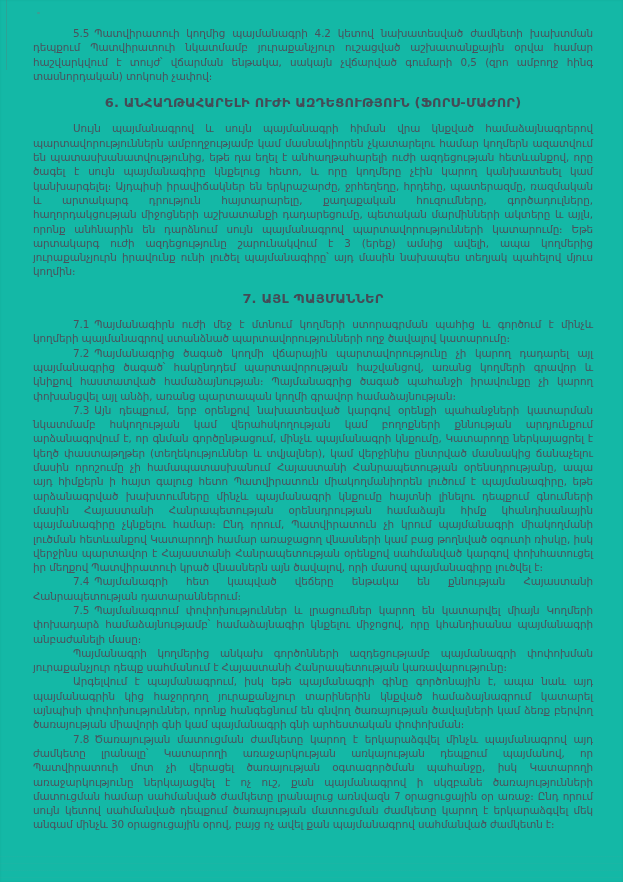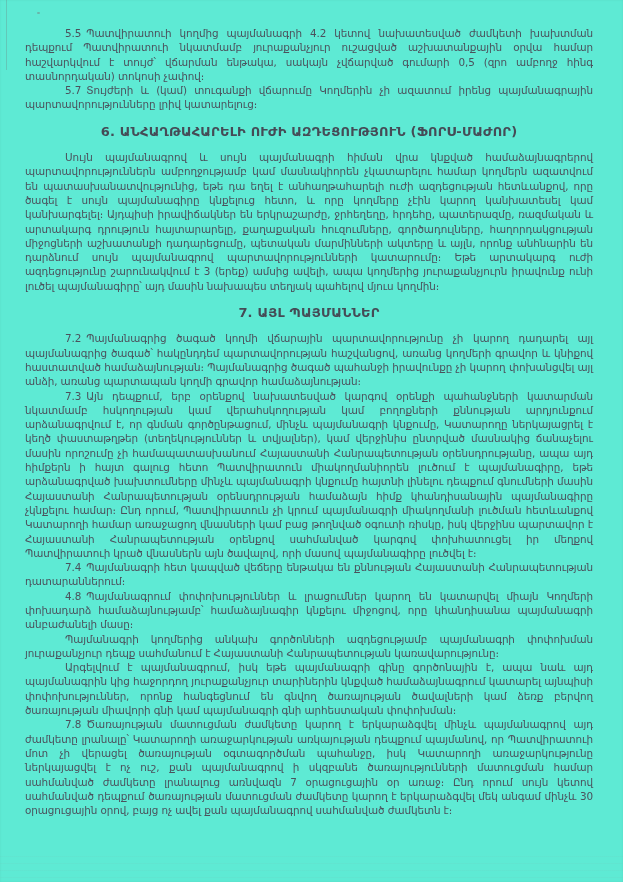--- a/index.html
+++ b/index.html
@@ -1,22 +1,22 @@
 <!DOCTYPE html>
 <html><head>
 <meta charset="utf-8">
 <style>
   html,body{margin:0;padding:0;background:#e7e7e5;}
   .page{
     position:relative;
     width:623px;height:882px;
     margin:0 auto;
-    background:#5eead4;
+    background:#14b8a6;
     box-sizing:border-box;
-    padding:26px 30px 0 25px;
+    padding:26px 30px 0 33px;
     overflow:hidden;
     font-family:"DejaVu Sans", sans-serif;
     color:#4b515c;
     font-size:10.4px;
     line-height:14.3px;
     letter-spacing:-0.1px;
     text-align:justify;
     box-shadow:inset 0 0 2px rgba(0,0,0,0.08);
   }
   .clause{margin:0;text-indent:40px;}
@@ -51,43 +51,43 @@
 </head>
 <body>
 
 <div class="page">
   <div class="scan-edge-left"></div>
   <div class="scan-speck"></div>
 
   <p class="clause">
     <span class="num">5.5</span><span>Պատվիրատուի կողմից պայմանագրի 4.2 կետով նախատեսված ժամկետի խախտման դեպքում Պատվիրատուի նկատմամբ յուրաքանչյուր ուշացված աշխատանքային օրվա համար հաշվարկվում է տույժ՝ վճարման ենթակա, սակայն չվճարված գումարի 0,5 (զրո ամբողջ հինգ տասնորդական) տոկոսի չափով։</span>
   </p>
-  <p class="clause">
-    <span class="num">5.7</span><span>Տույժերի և (կամ) տուգանքի վճարումը Կողմերին չի ազատում իրենց պայմանագրային պարտավորությունները լրիվ կատարելուց։</span>
-  </p>
 
   <p class="heading">6. ԱՆՀԱՂԹԱՀԱՐԵԼԻ ՈՒԺԻ ԱԶԴԵՑՈՒԹՅՈՒՆ (ՖՈՐՍ-ՄԱԺՈՐ)</p>
 
   <p class="clause">
     <span>Սույն պայմանագրով և սույն պայմանագրի հիման վրա կնքված համաձայնագրերով պարտավորություններն ամբողջությամբ կամ մասնակիորեն չկատարելու համար կողմերն ազատվում են պատասխանատվությունից, եթե դա եղել է անհաղթահարելի ուժի ազդեցության հետևանքով, որը ծագել է սույն պայմանագիրը կնքելուց հետո, և որը կողմերը չէին կարող կանխատեսել կամ կանխարգելել։ Այդպիսի իրավիճակներ են երկրաշարժը, ջրհեղեղը, հրդեհը, պատերազմը, ռազմական և արտակարգ դրություն հայտարարելը, քաղաքական հուզումները, գործադուլները, հաղորդակցության միջոցների աշխատանքի դադարեցումը, պետական մարմինների ակտերը և այլն, որոնք անհնարին են դարձնում սույն պայմանագրով պարտավորությունների կատարումը։ Եթե արտակարգ ուժի ազդեցությունը շարունակվում է 3 (երեք) ամսից ավելի, ապա կողմերից յուրաքանչյուրն իրավունք ունի լուծել պայմանագիրը՝ այդ մասին նախապես տեղյակ պահելով մյուս կողմին։</span>
   </p>
 
   <p class="heading">7. ԱՅԼ ՊԱՅՄԱՆՆԵՐ</p>
 
   <p class="clause">
+    <span class="num">7.1</span><span>Պայմանագիրն ուժի մեջ է մտնում կողմերի ստորագրման պահից և գործում է մինչև կողմերի պայմանագրով ստանձնած պարտավորությունների ողջ ծավալով կատարումը։</span>
+  </p>
+  <p class="clause">
     <span class="num">7.2</span><span>Պայմանագրից ծագած կողմի վճարային պարտավորությունը չի կարող դադարել այլ պայմանագրից ծագած՝ հակընդդեմ պարտավորության հաշվանցով, առանց կողմերի գրավոր և կնիքով հաստատված համաձայնության։ Պայմանագրից ծագած պահանջի իրավունքը չի կարող փոխանցվել այլ անձի, առանց պարտապան կողմի գրավոր համաձայնության։</span>
   </p>
   <p class="clause">
     <span class="num">7.3</span><span>Այն դեպքում, երբ օրենքով նախատեսված կարգով օրենքի պահանջների կատարման նկատմամբ հսկողության կամ վերահսկողության կամ բողոքների քննության արդյունքում արձանագրվում է, որ գնման գործընթացում, մինչև պայմանագրի կնքումը, Կատարողը ներկայացրել է կեղծ փաստաթղթեր (տեղեկություններ և տվյալներ), կամ վերջինիս ընտրված մասնակից ճանաչելու մասին որոշումը չի համապատասխանում Հայաստանի Հանրապետության օրենսդրությանը, ապա այդ հիմքերն ի հայտ գալուց հետո Պատվիրատուն միակողմանիորեն լուծում է պայմանագիրը, եթե արձանագրված խախտումները մինչև պայմանագրի կնքումը հայտնի լինելու դեպքում գնումների մասին Հայաստանի Հանրապետության օրենսդրության համաձայն հիմք կհանդիսանային պայմանագիրը չկնքելու համար։ Ընդ որում, Պատվիրատուն չի կրում պայմանագրի միակողմանի լուծման հետևանքով Կատարողի համար առաջացող վնասների կամ բաց թողնված օգուտի ռիսկը, իսկ վերջինս պարտավոր է Հայաստանի Հանրապետության օրենքով սահմանված կարգով փոխհատուցել իր մեղքով Պատվիրատուի կրած վնասներն այն ծավալով, որի մասով պայմանագիրը լուծվել է։</span>
   </p>
   <p class="clause">
     <span class="num">7.4</span><span>Պայմանագրի հետ կապված վեճերը ենթակա են քննության Հայաստանի Հանրապետության դատարաններում։</span>
   </p>
   <p class="clause">
-    <span class="num">4.8</span><span>Պայմանագրում փոփոխություններ և լրացումներ կարող են կատարվել միայն Կողմերի փոխադարձ համաձայնությամբ՝ համաձայնագիր կնքելու միջոցով, որը կհանդիսանա պայմանագրի անբաժանելի մասը։</span>
+    <span class="num">7.5</span><span>Պայմանագրում փոփոխություններ և լրացումներ կարող են կատարվել միայն Կողմերի փոխադարձ համաձայնությամբ՝ համաձայնագիր կնքելու միջոցով, որը կհանդիսանա պայմանագրի անբաժանելի մասը։</span>
   </p>
   <p class="clause">
     <span>Պայմանագրի կողմերից անկախ գործոնների ազդեցությամբ պայմանագրի փոփոխման յուրաքանչյուր դեպք սահմանում է Հայաստանի Հանրապետության կառավարությունը։</span>
   </p>
   <p class="clause">
     <span>Արգելվում է պայմանագրում, իսկ եթե պայմանագրի գինը գործոնային է, ապա նաև այդ պայմանագրին կից հաջորդող յուրաքանչյուր տարիներին կնքված համաձայնագրում կատարել այնպիսի փոփոխություններ, որոնք հանգեցնում են գնվող ծառայության ծավալների կամ ձեռք բերվող ծառայության միավորի գնի կամ պայմանագրի գնի արհեստական փոփոխման։</span>
   </p>
   <p class="clause">
     <span class="num">7.8</span><span>Ծառայության մատուցման ժամկետը կարող է երկարաձգվել մինչև պայմանագրով այդ ժամկետը լրանալը՝ Կատարողի առաջարկության առկայության դեպքում պայմանով, որ Պատվիրատուի մոտ չի վերացել ծառայության օգտագործման պահանջը, իսկ Կատարողի առաջարկությունը ներկայացվել է ոչ ուշ, քան պայմանագրով ի սկզբանե ծառայությունների մատուցման համար սահմանված ժամկետը լրանալուց առնվազն 7 օրացուցային օր առաջ։ Ընդ որում սույն կետով սահմանված դեպքում ծառայության մատուցման ժամկետը կարող է երկարաձգվել մեկ անգամ մինչև 30 օրացուցային օրով, բայց ոչ ավել քան պայմանագրով սահմանված ժամկետն է։</span>
   </p>

